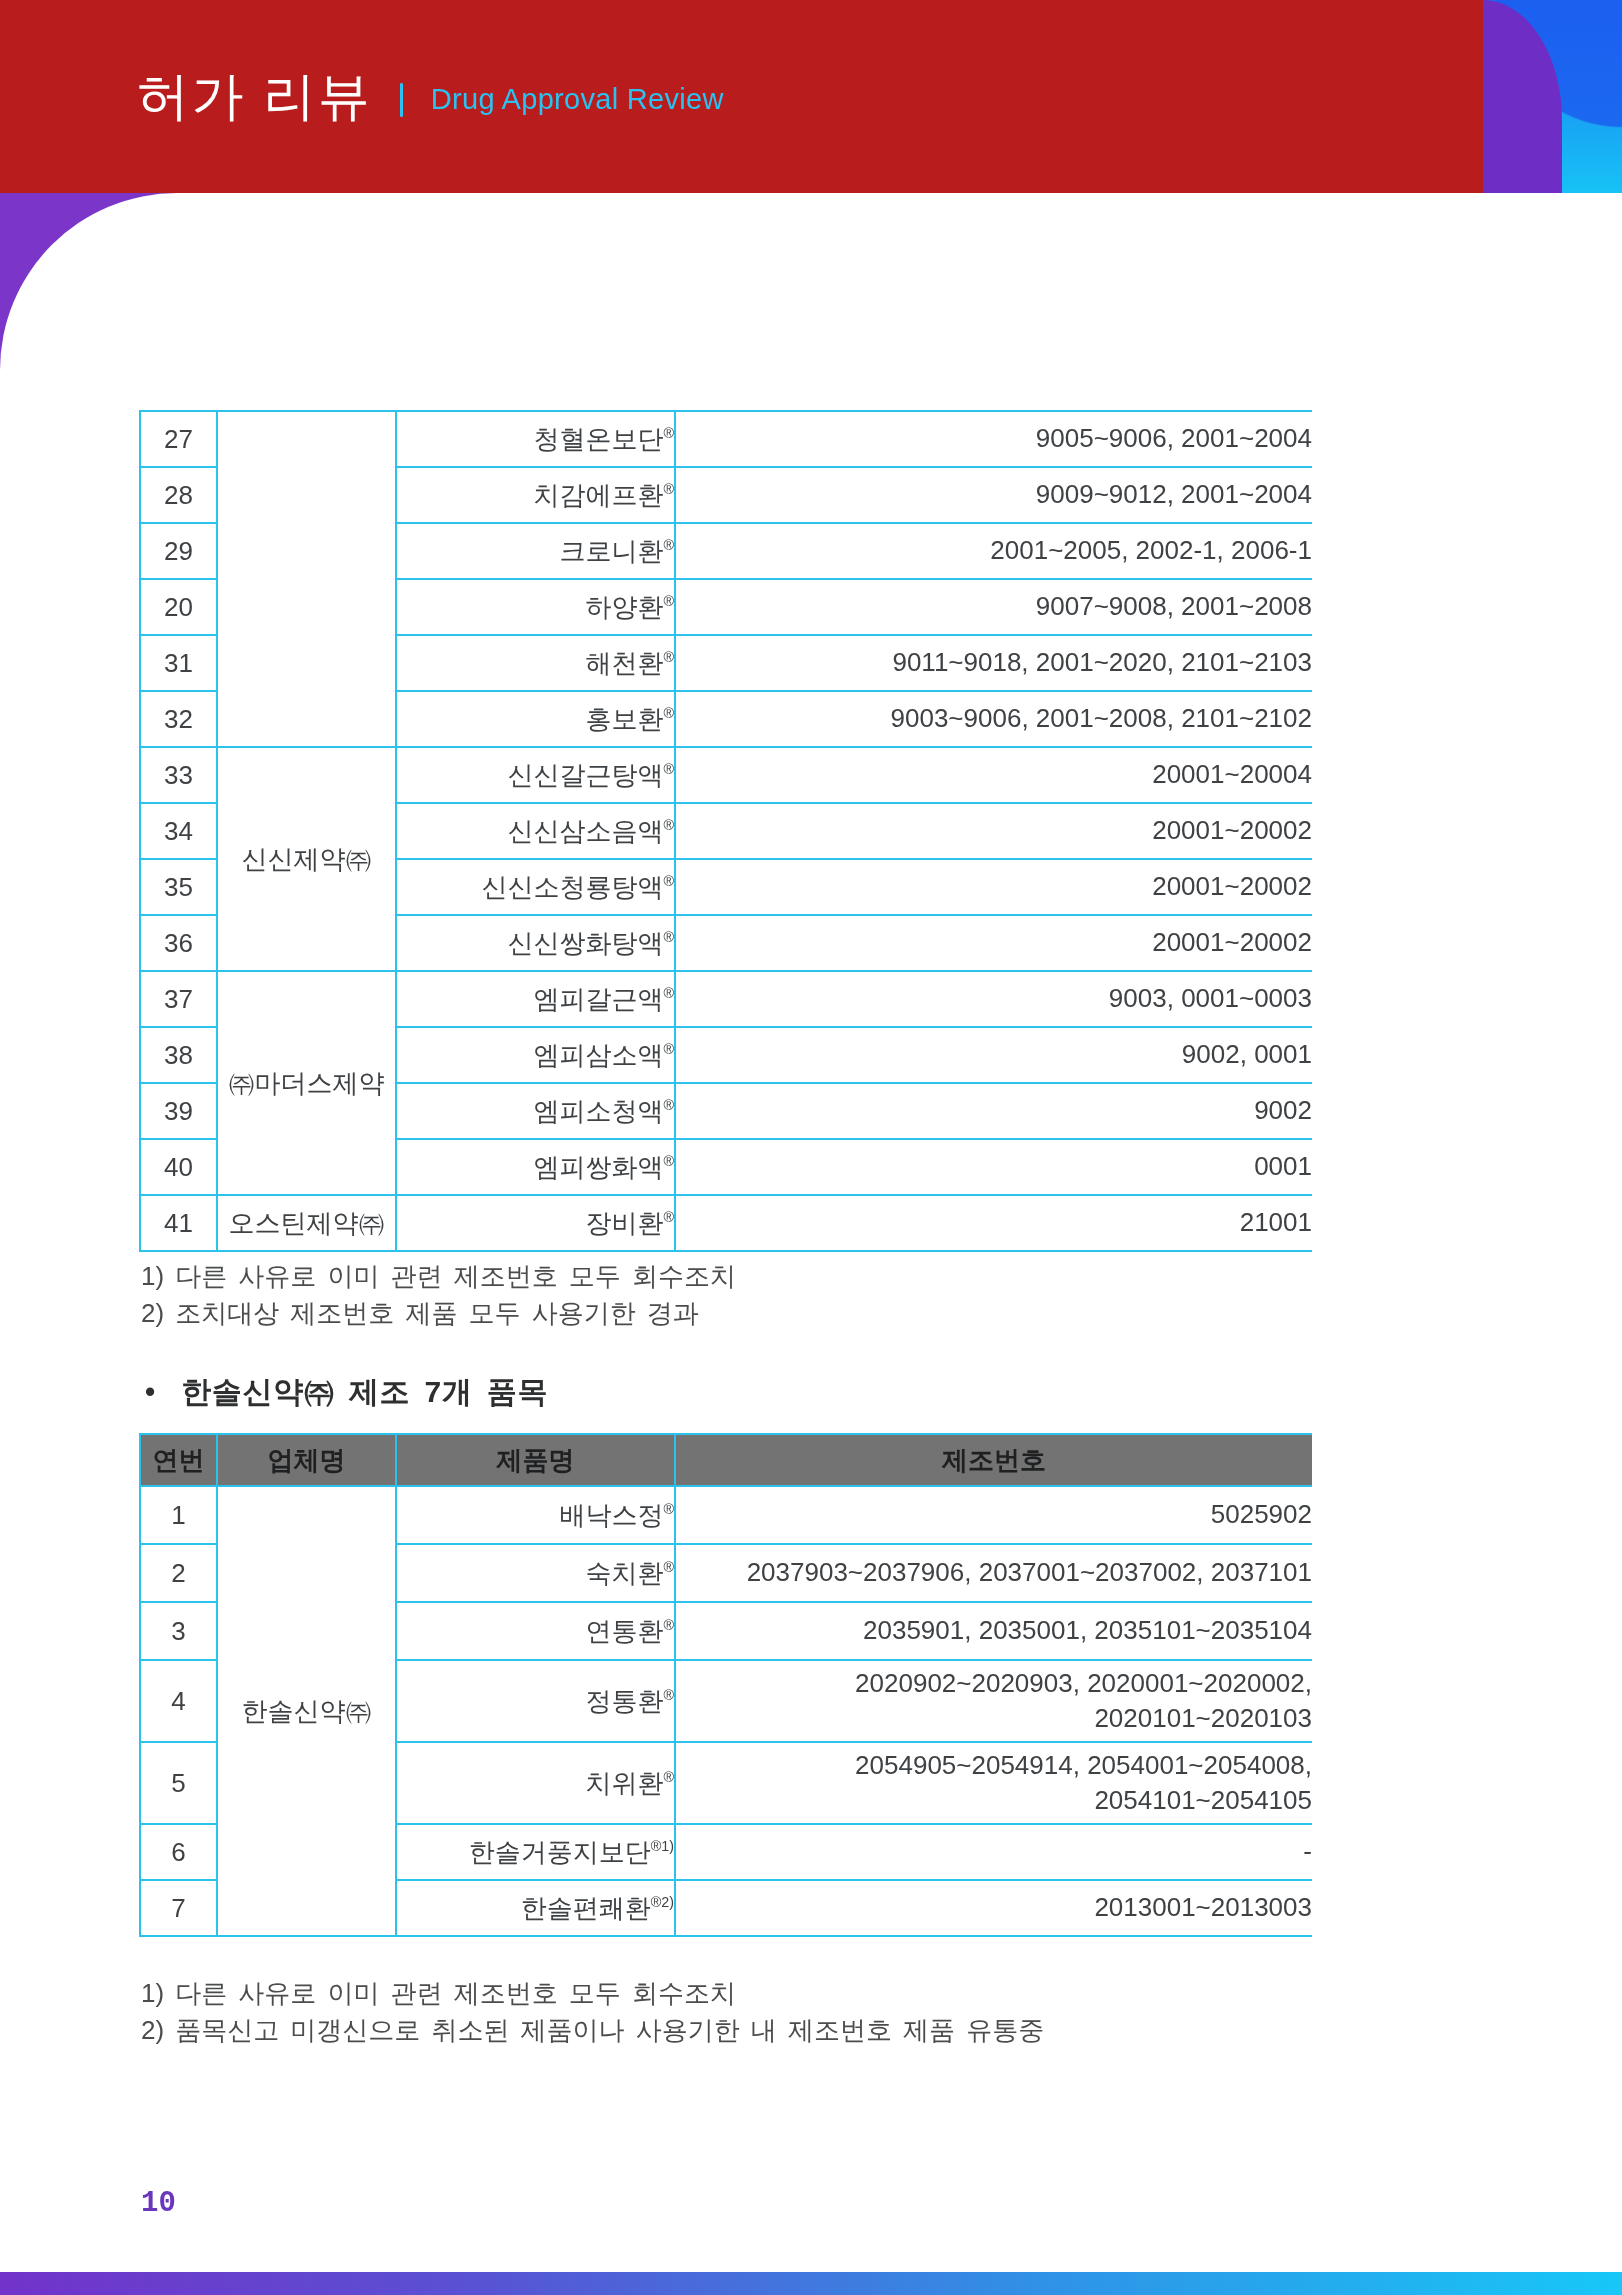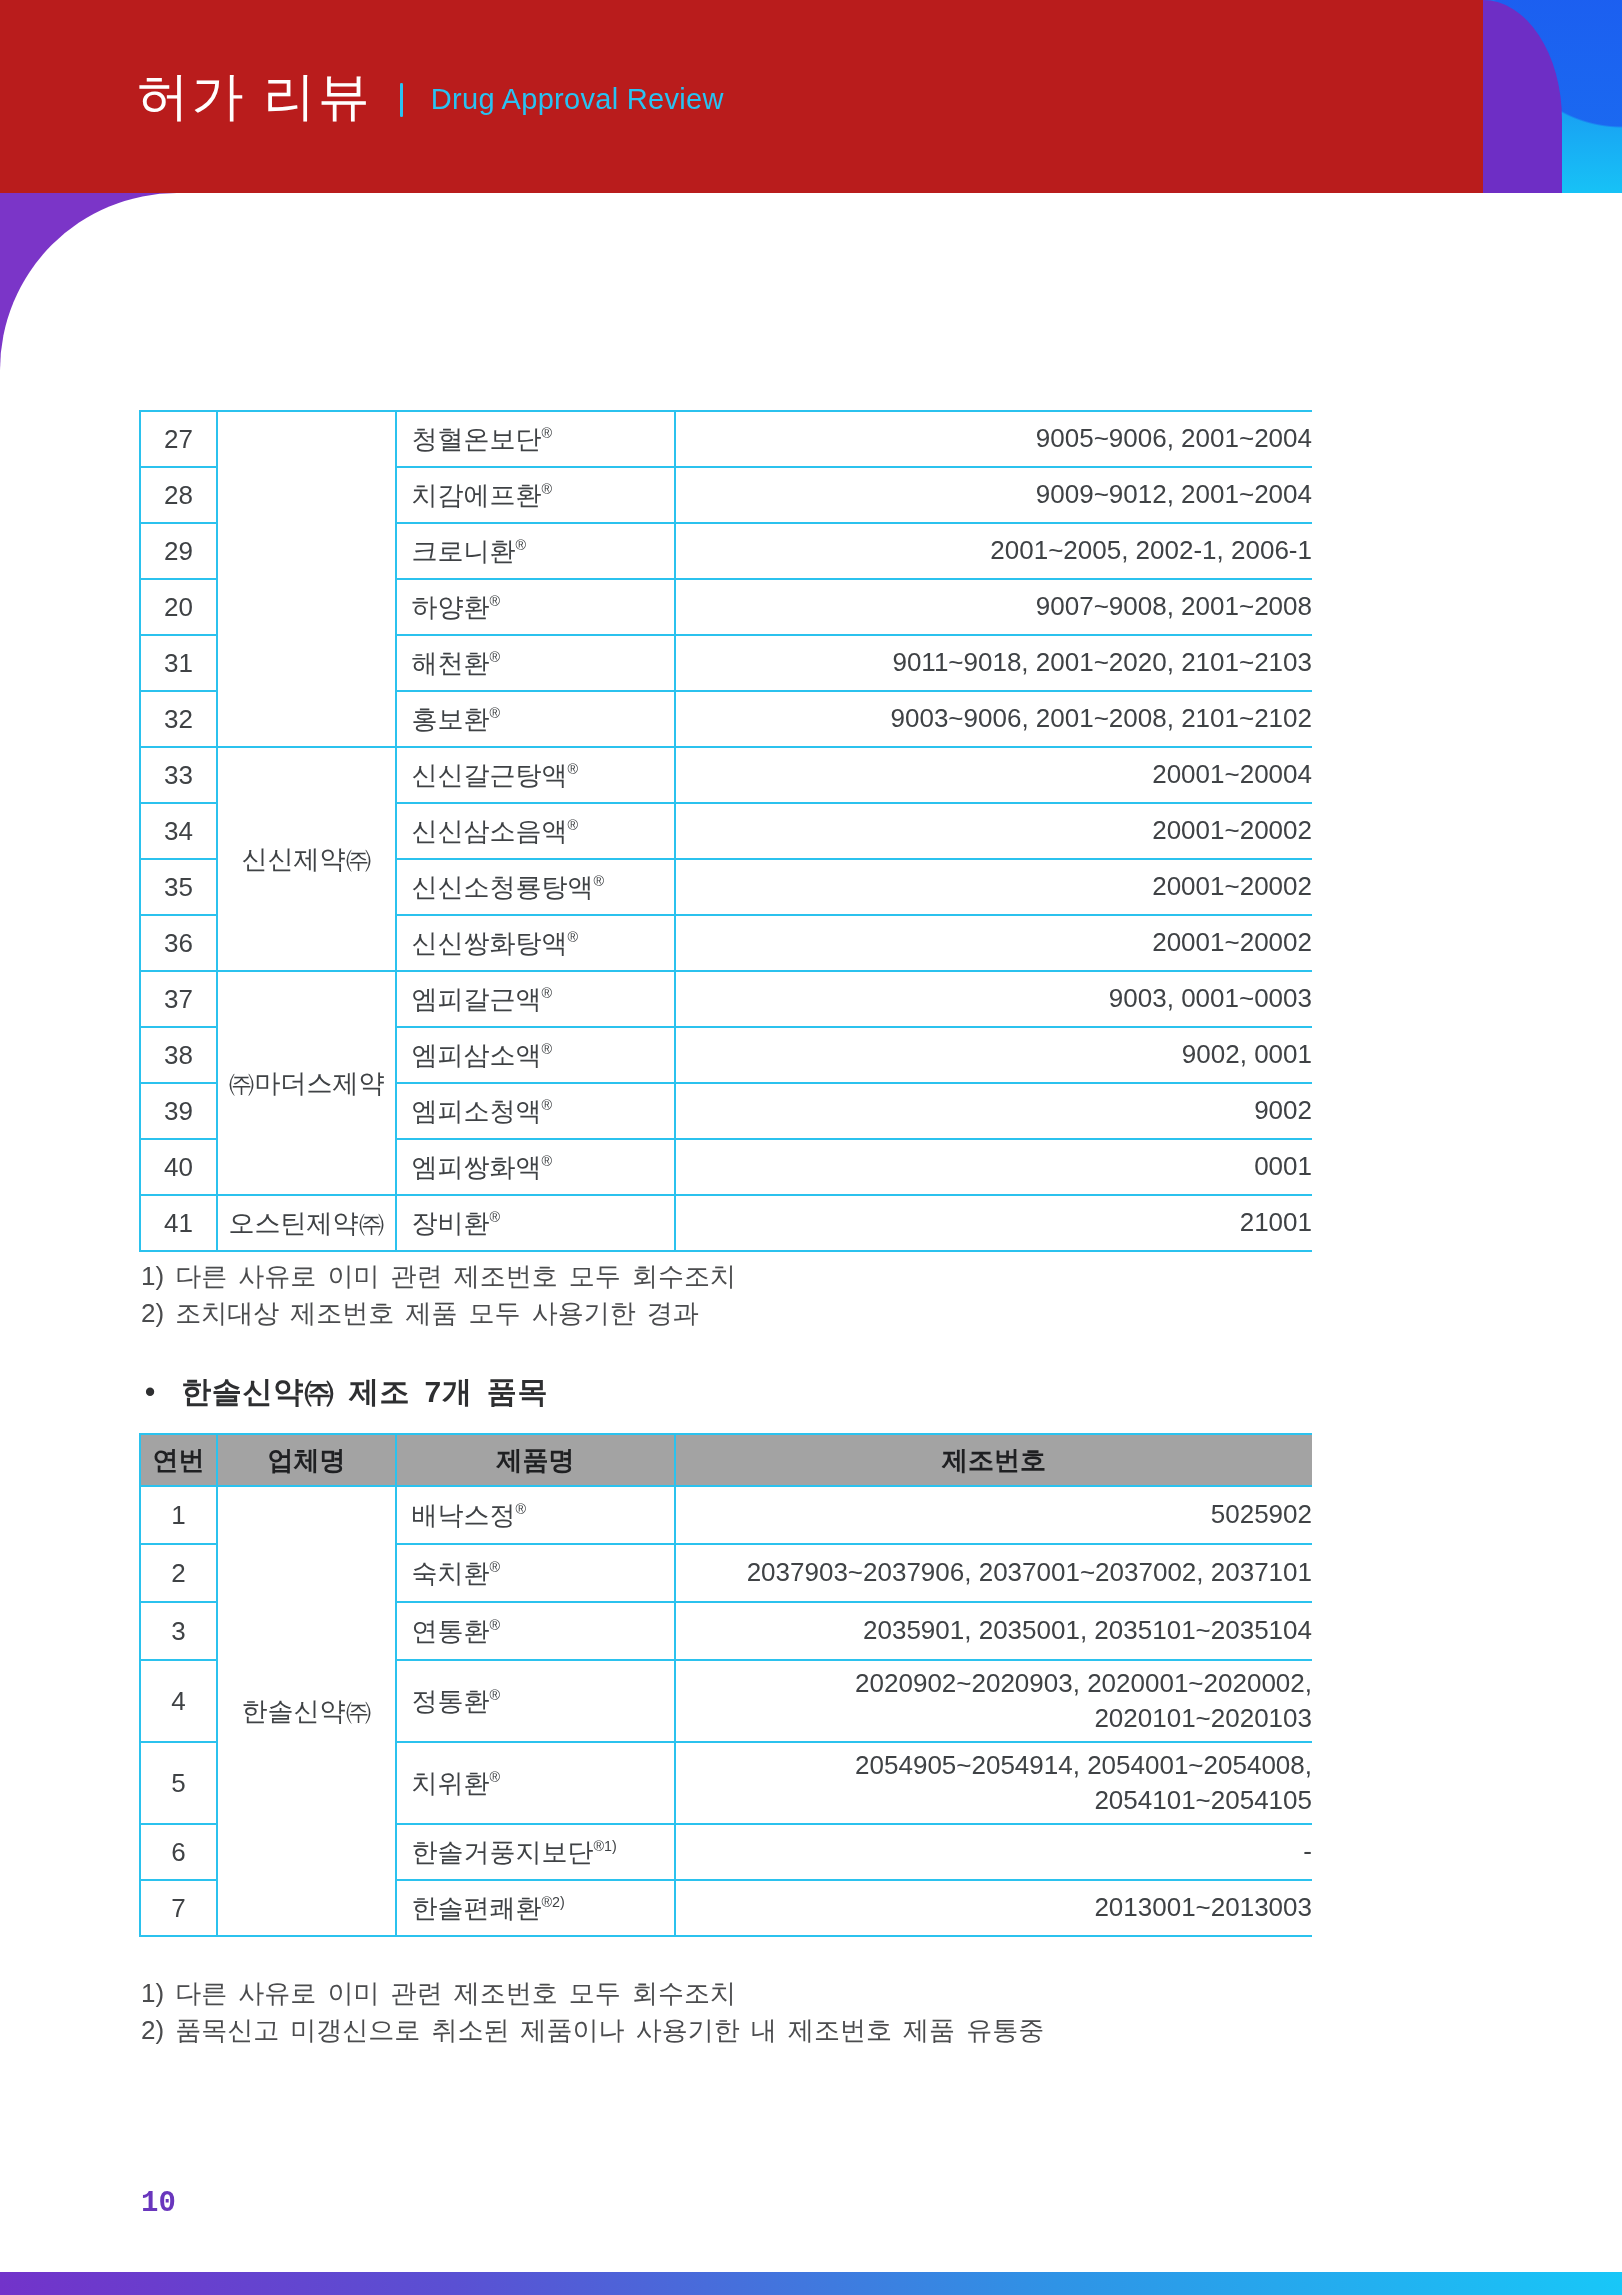--- a/index.html
+++ b/index.html
@@ -39,25 +39,25 @@
     border-top:2px solid #2BC2EE;border-bottom:2px solid #2BC2EE;
     font-size:26px;color:#3F4245;font-weight:400;vertical-align:middle;
     padding:0;box-sizing:border-box;
   }
   table.doc td.c1, table.doc th.h1{border-left:2px solid #2BC2EE;}
   table.doc td.c2, table.doc th.h2,
   table.doc td.c3, table.doc th.h3,
   table.doc td.c4, table.doc th.h4{border-left:2px solid #2BC2EE;}
   table.doc td.c1{text-align:center;}
   table.doc td.c2{text-align:center;}
-  table.doc td.c3{text-align:left;padding-left:14.4px;}
+  table.doc td.c3{text-align:right;padding-left:14.4px;}
   table.doc td.c4{text-align:right;padding-left:11.8px;white-space:pre-line;line-height:1.35;}
   table.doc sup{font-size:0.55em;vertical-align:super;line-height:0;}
   #table2 th{
-    background:#a3a3a3;color:#1F2022;font-weight:700;font-size:26px;text-align:center;height:52px;
+    background:#737373;color:#1F2022;font-weight:700;font-size:26px;text-align:center;height:52px;
   }
   
   .footnotes{position:absolute;left:141px;font-size:26px;color:#4B4C4E;line-height:37px;word-spacing:3.9px;}
   #footnotes1{top:1258px;}
   #footnotes2{top:1975px;}
 
   
   .section-heading{position:absolute;left:145px;top:1372px;display:flex;align-items:center;gap:26px;}
   .bullet-dot{font-size:29px;color:#2E2F31;font-weight:700;}
   .section-title{font-size:30px;font-weight:700;color:#2E2F31;letter-spacing:0.7px;word-spacing:5.2px;}

